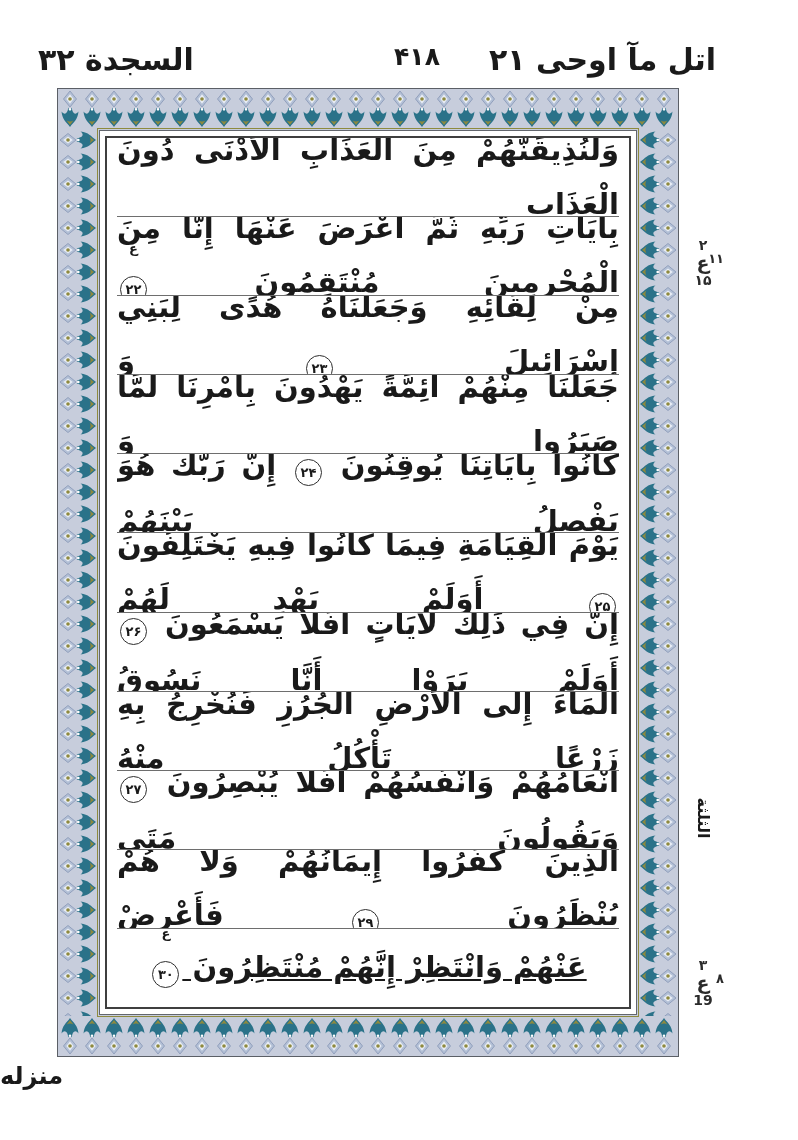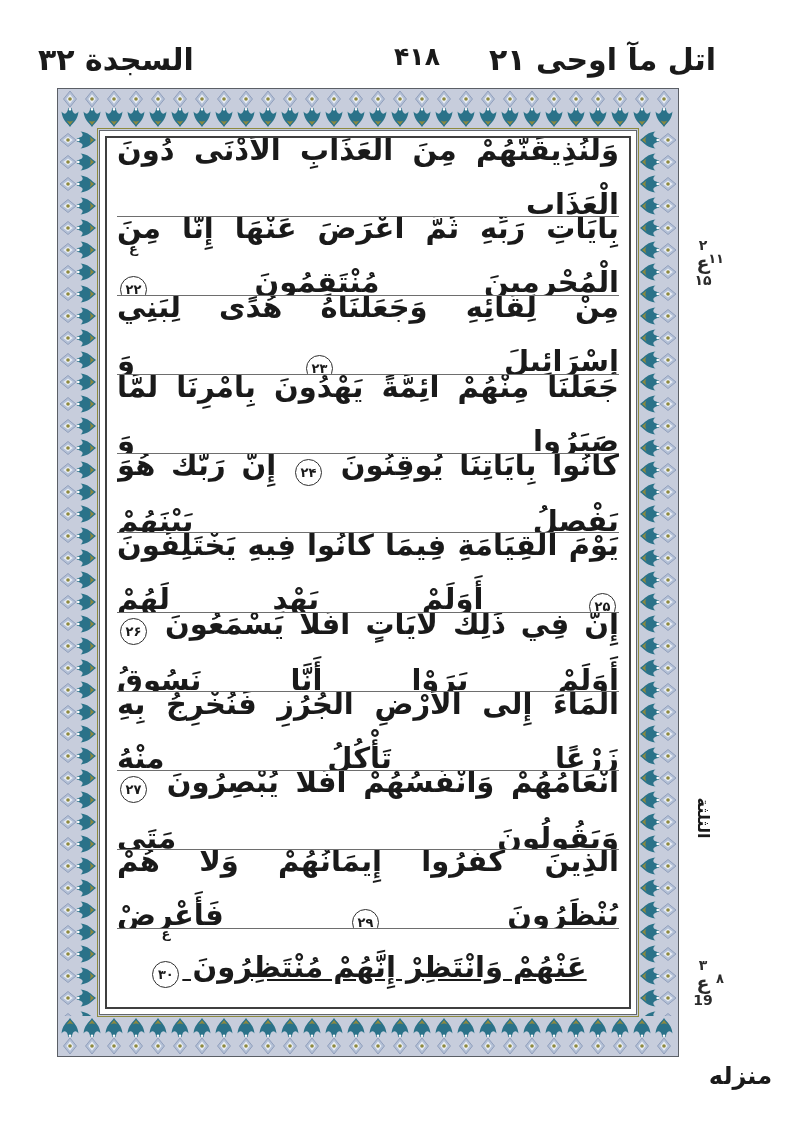--- a/index.html
+++ b/index.html
@@ -65,21 +65,21 @@
   .ruku-note .ayn .sup{font-size:13px;position:absolute;top:-1px;right:-4px;}
   .note-upper{top:238px;}
   .note-lower{top:958px;}
   .manzil-note{
     position:absolute;right:74px;top:778px;direction:rtl;
     font-size:16px;font-weight:bold;transform:rotate(90deg);transform-origin:center;
     white-space:nowrap;width:40px;height:80px;display:flex;align-items:center;justify-content:center;
   }
   
   .catchword{
-    position:absolute;left:0;right:26px;top:1062px;text-align:right;
+    position:absolute;left:0;right:26px;top:1062px;text-align:left;
     font-size:24px;font-weight:bold;direction:rtl;
   }
 </style>
 </head>
 <body>
 
 <div class="hdr hdr-surah">السجدة ٣٢</div>
 <div class="hdr hdr-page">۴١٨</div>
 <div class="hdr hdr-juz">اتل مآ اوحی ٢١</div>
 

